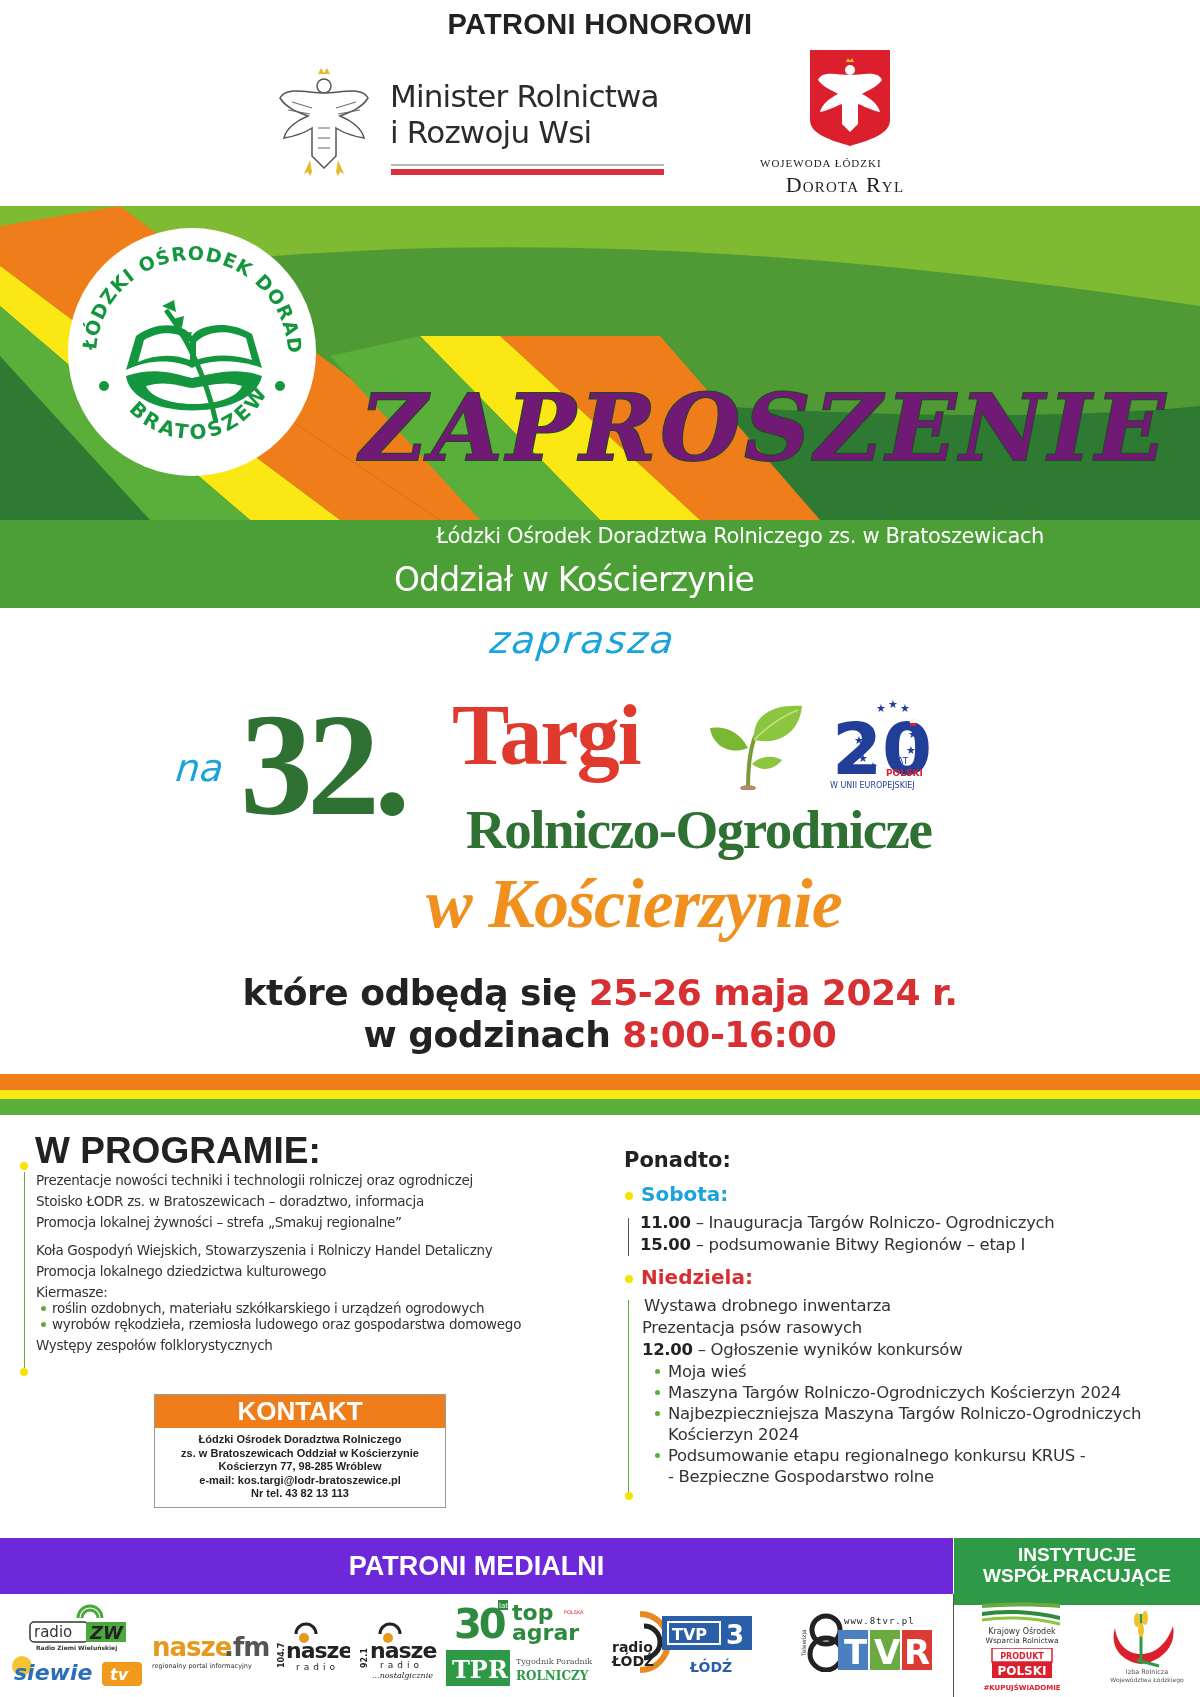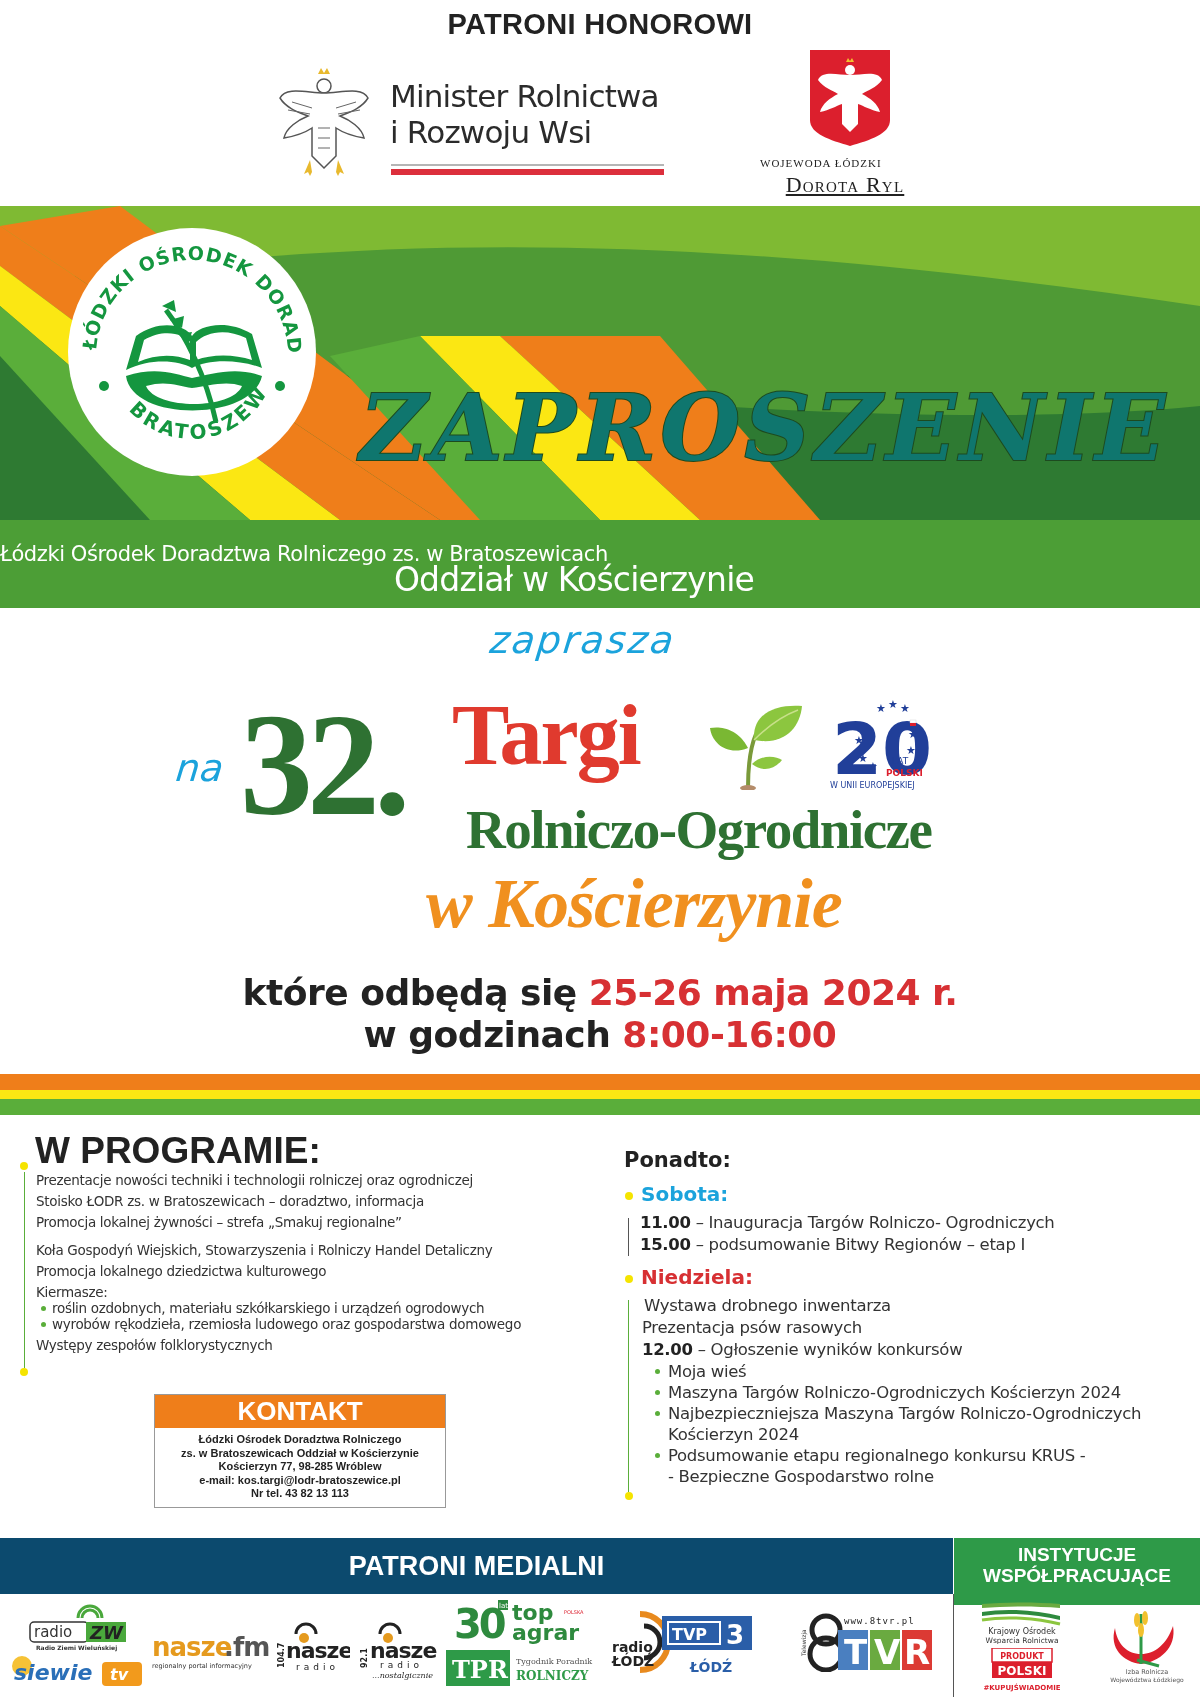--- a/index.html
+++ b/index.html
@@ -15,31 +15,31 @@
       color: #2b2b2b; line-height: 36px; letter-spacing: -0.8px; }
     .flag-line { position: absolute; left: 391px; width: 273px; }
     .flag-line.g { top: 164px; height: 2px; background: #b5b5b5; }
     .flag-line.r { top: 169px; height: 6px; background: #dc2f3c; }
 
     .voivode { position: absolute; left: 760px; top: 50px; width: 170px; height: 150px; }
     .voivode .shield { position: absolute; left: 50px; top: 0; width: 80px; height: 96px; }
     .voivode .vt { position: absolute; left: 0; top: 107px; width: 170px; text-align: left;
       font: 12px "Liberation Serif", serif; letter-spacing: 1px; color: #222; }
     .voivode .vn { position: absolute; left: 0; top: 122px; width: 170px; text-align: center;
-      font: 22px "Liberation Serif", serif; letter-spacing: 1.2px; color: #222; font-variant: small-caps; text-decoration: underline; }
+      font: 22px "Liberation Serif", serif; letter-spacing: 1.2px; color: #222; font-variant: small-caps; }
 
     
     .banner { position: absolute; left: 0; top: 206px; width: 1200px; height: 314px; overflow: hidden; }
     .banner svg.bg { position: absolute; left: 0; top: 0; }
     .logo { position: absolute; left: 66px; top: 226px; width: 252px; height: 252px; }
     .zapro { position: absolute; left: 360px; top: 374px; font: italic bold 92px "DejaVu Serif", serif;
-      color: #0f766e; letter-spacing: 4px;
+      color: #701a75; letter-spacing: 4px;
       -webkit-text-stroke: 2px #1d4a1f; paint-order: stroke fill; }
     .band2 { position: absolute; left: 0; top: 520px; width: 1200px; height: 88px; background: #4c9e36; }
-    .band2 .l1 { position: absolute; top: 22px; width: 1044px; text-align: left;
+    .band2 .l1 { position: absolute; top: 4px; width: 1044px; text-align: right;
       font: 21px "DejaVu Sans", sans-serif; color: #fff; letter-spacing: -0.4px; }
     .band2 .l2 { position: absolute; top: 40px; width: 1148px; text-align: center;
       font: 33px "DejaVu Sans", sans-serif; color: #fff; letter-spacing: -0.8px; }
 
     
     .zaprasza { position: absolute; left: 490px; top: 618px; font: italic 38px "DejaVu Sans", sans-serif;
       color: #1ba3dc; letter-spacing: 2px; transform: skewX(-6deg); }
     .na { position: absolute; left: 176px; top: 746px; font: italic 38px "DejaVu Sans", sans-serif;
       color: #1ba3dc; transform: skewX(-6deg); }
     .num { position: absolute; left: 240px; top: 690px; font: bold 146px "Liberation Serif", serif;
@@ -83,21 +83,21 @@
     .day { position: absolute; font: bold 20px "DejaVu Sans", sans-serif; }
     .day.sob { left: 641px; top: 1182px; color: #1ba3dc; }
     .day.nie { left: 641px; top: 1265px; color: #d73033; }
     .sched { position: absolute; font: 16.5px "DejaVu Sans", sans-serif; color: #333; letter-spacing: -0.3px; line-height: 22px; }
     .sched b { color: #222; }
     .sched .bul { padding-left: 26px; position: relative; line-height: 21px; }
     .sched .bul::before { content: ""; position: absolute; left: 13px; top: 8px; width: 5px; height: 5px; border-radius: 50%; background: #5aae3a; }
     .sched .cont { padding-left: 26px; line-height: 21px; }
 
     
-    .media-bar { position: absolute; left: 0; top: 1538px; width: 953px; height: 56px; background: #0c4a6e;
+    .media-bar { position: absolute; left: 0; top: 1538px; width: 953px; height: 56px; background: #6d28d9;
       color: #fff; text-align: center; font: bold 27px "Liberation Sans", sans-serif; line-height: 56px; }
     .inst-bar { position: absolute; left: 954px; top: 1538px; width: 246px; height: 67px; background: #2e9a48;
       color: #fff; text-align: center; font: bold 19px "Liberation Sans", sans-serif; line-height: 21px; padding-top: 6px; }
     .fdiv { position: absolute; left: 953px; top: 1594px; width: 1px; height: 103px; background: #555; }
     .logo-box { position: absolute; }
   </style>
 </head>
 <body>
 
 <div class="hon-title">PATRONI HONOROWI</div>

